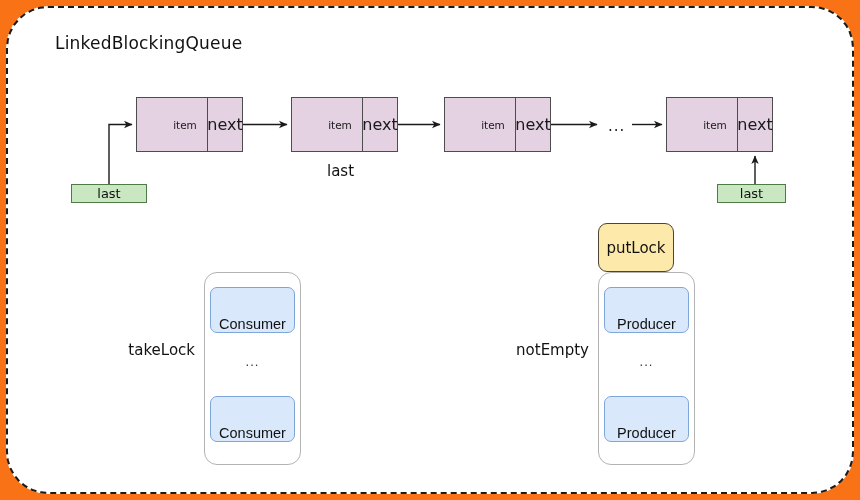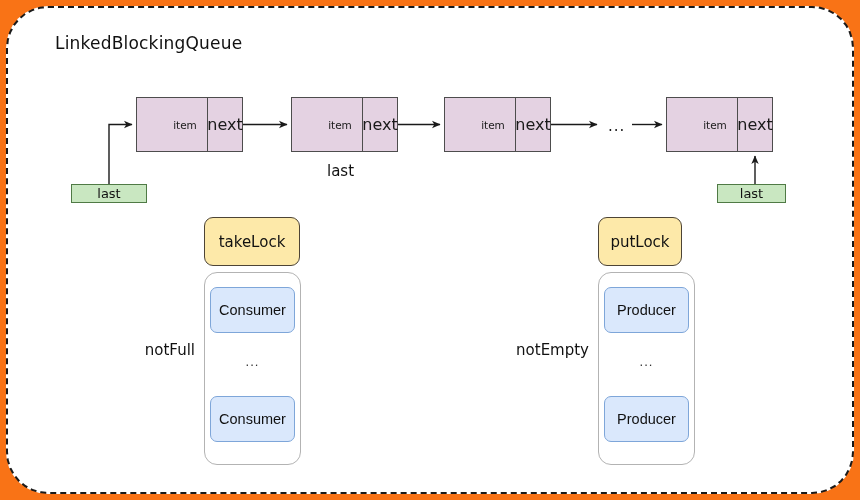--- a/index.html
+++ b/index.html
@@ -113,21 +113,21 @@
     border-radius: 13px;
     box-sizing: border-box;
   }
   .waiter {
     position: absolute;
     background: #dae8fc;
     border: 1px solid #7ea6d9;
     border-radius: 7px;
     box-sizing: border-box;
     display: flex;
-    align-items: center;
+    align-items: flex-end;
     justify-content: center;
     font-family: "Liberation Sans", sans-serif;
     font-size: 14.5px;
     color: #111111;
   }
   .waitset-ellipsis {
     position: absolute;
     font-family: "Liberation Sans", sans-serif;
     font-size: 13px;
     color: #333333;
@@ -206,39 +206,36 @@
       <path d="M398,124.5 L440,124.5" marker-end="url(#ah)"></path>
 
       <path d="M551,124.5 L597,124.5" marker-end="url(#ah)"></path>
 
       <path d="M632,124.5 L662,124.5" marker-end="url(#ah)"></path>
 
       <path d="M755,184 L755,156" marker-end="url(#ah)"></path>
     </g>
   </svg>
 
-  <div class="lock-box" style="left:204px;top:217px;width:96px;height:49px;">
-    <span>takeLock</span>
-  </div>
-
-  <div class="cond-label" style="left:55px;top:341px;width:140px;">notFull</div>
+
+  <div class="cond-label" style="left:55px;top:341px;width:140px;">takeLock</div>
 
   <div class="waitset" style="left:204px;top:272px;width:97px;height:193px;"></div>
 
   <div class="waiter" style="left:210px;top:287px;width:85px;height:46px;">
     <span>Consumer</span>
   </div>
 
   <div class="waitset-ellipsis" style="left:210px;top:354px;width:85px;">...</div>
 
   <div class="waiter" style="left:210px;top:396px;width:85px;height:46px;">
     <span>Consumer</span>
   </div>
 
-  <div class="lock-box" style="left:598px;top:217px;width:84px;height:49px;">
+  <div class="lock-box" style="left:598px;top:223px;width:76px;height:49px;">
     <span>putLock</span>
   </div>
 
   <div class="cond-label" style="left:449px;top:341px;width:140px;">notEmpty</div>
 
   <div class="waitset" style="left:598px;top:272px;width:97px;height:193px;"></div>
 
   <div class="waiter" style="left:604px;top:287px;width:85px;height:46px;">
     <span>Producer</span>
   </div>

